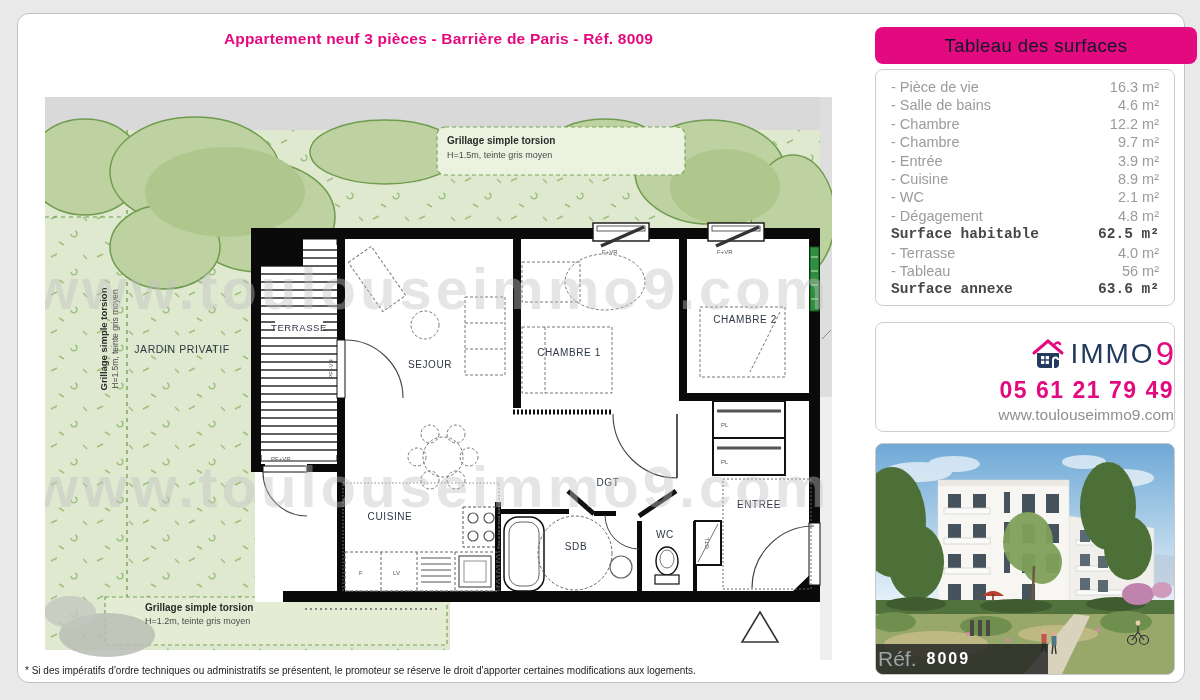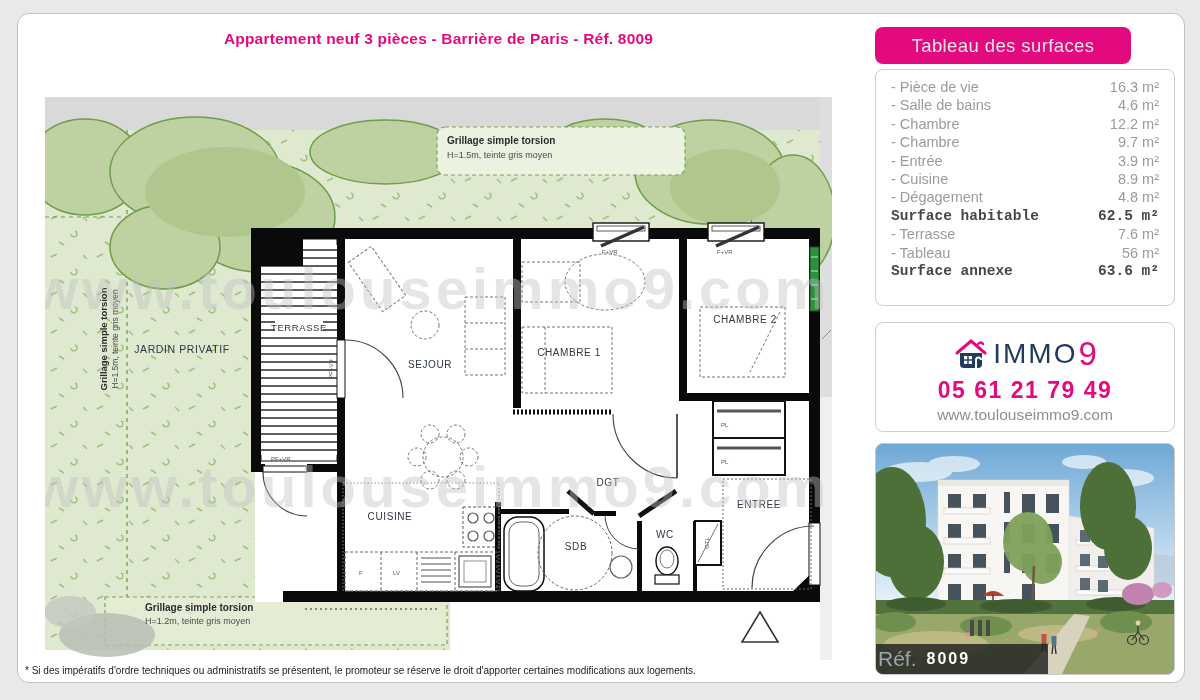--- a/index.html
+++ b/index.html
@@ -11,36 +11,36 @@
   .card{
     position:absolute;left:17px;top:13px;width:1166px;height:668px;
     background:#ffffff;border:1px solid #c2c2c2;border-radius:12px;
   }
   .title{
     position:absolute;left:45px;top:30px;width:787px;text-align:center;
     color:#e3097e;font-size:15.5px;font-weight:bold;letter-spacing:.2px;
   }
   .plan{position:absolute;left:45px;top:97px;width:787px;height:563px;}
   .panel-header{
-    position:absolute;left:875px;top:27px;width:256px;height:37px;
-    background:#e3097e;border-radius:8px;color:#e5e5e5;
+    position:absolute;left:875px;top:27px;width:322px;height:37px;
+    background:#e3097e;border-radius:8px;color:#0f172a;
     display:flex;align-items:center;justify-content:center;
     font-size:18.5px;letter-spacing:.4px;box-sizing:border-box;
   }
   .surfaces{
     position:absolute;left:875px;top:69px;width:300px;height:237px;
     background:#fff;border:1px solid #cfcfcf;border-radius:8px;
     padding:8px 15px;box-sizing:border-box;
   }
   .srow{display:flex;justify-content:space-between;font-size:14.5px;line-height:18.4px;color:#9b9b9b;}
   .srow.bold{color:#474747;font-weight:bold;font-family:Liberation Mono, monospace;}
   .contact{
     position:absolute;left:875px;top:322px;width:300px;height:110px;
     background:#fff;border:1px solid #cfcfcf;border-radius:8px;box-sizing:border-box;
-    display:flex;flex-direction:column;align-items:center;
+    display:flex;flex-direction:column;align-items:flex-end;
   }
   .logo-row{display:flex;align-items:center;margin-top:12px;}
   .logo-house{margin-right:4px;}
   .immo{color:#223a5e;font-size:28px;letter-spacing:2px;}
   .nine{color:#e3097e;font-size:33px;margin-left:1px;}
   .phone{color:#e3097e;font-size:23px;font-weight:bold;letter-spacing:1.5px;margin-top:4px;}
   .site{color:#8f8f8f;font-size:15.5px;margin-top:2px;}
   .photo{
     position:absolute;left:875px;top:443px;width:300px;height:232px;
     border-radius:8px;overflow:hidden;border:1px solid #c9c9c9;box-sizing:border-box;background:#7db0d8;
@@ -341,30 +341,34 @@
     </div>
   <div class="srow">
       <span>- Entrée</span>
       <span>3.9 m²</span>
     </div>
   <div class="srow">
       <span>- Cuisine</span>
       <span>8.9 m²</span>
     </div>
   <div class="srow">
+      <span>- WC</span>
+      <span>2.1 m²</span>
+    </div>
+  <div class="srow">
       <span>- Dégagement</span>
       <span>4.8 m²</span>
     </div>
   <div class="srow bold">
       <span>Surface habitable</span>
       <span>62.5 m²</span>
     </div>
   <div class="srow">
       <span>- Terrasse</span>
-      <span>7.6 m²</span>
+      <span>4.0 m²</span>
     </div>
   <div class="srow">
       <span>- Tableau</span>
       <span>56 m²</span>
     </div>
   <div class="srow bold">
       <span>Surface annexe</span>
       <span>63.6 m²</span>
     </div>
 </div>

